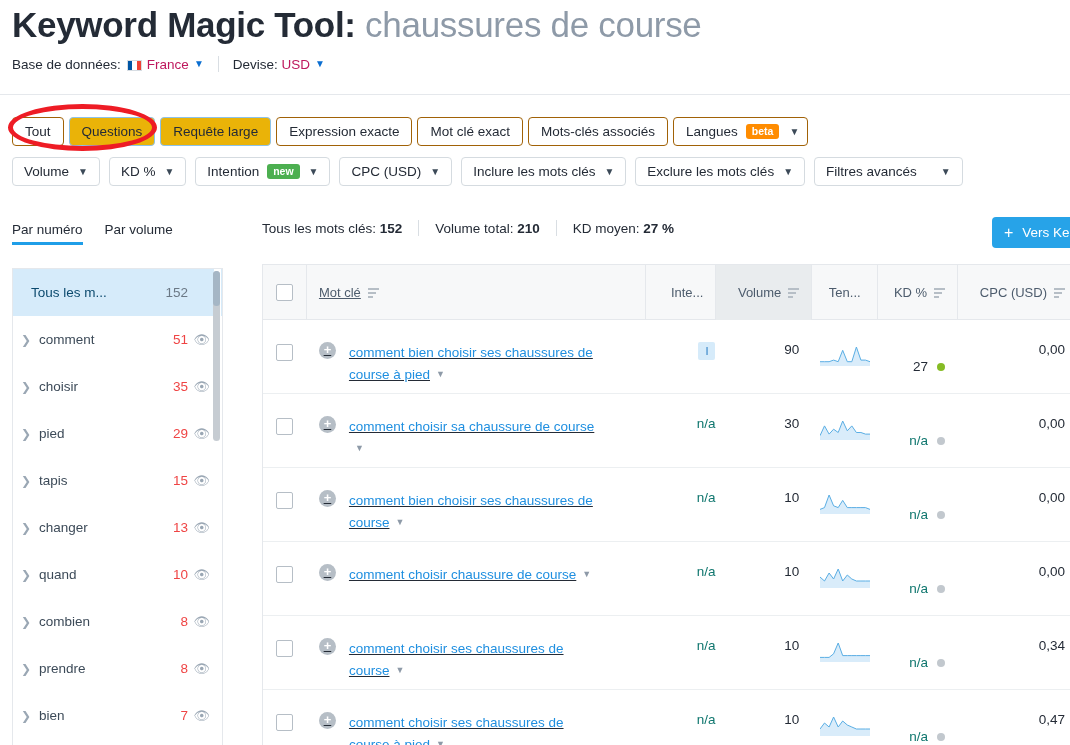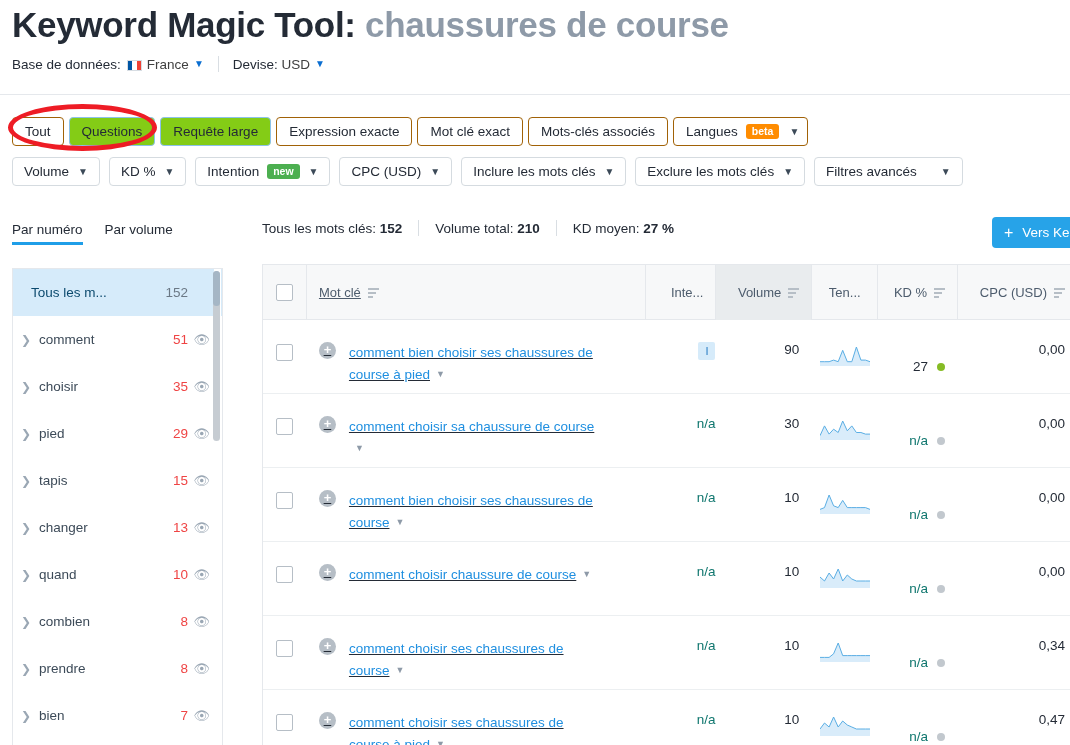--- a/index.html
+++ b/index.html
@@ -9,37 +9,37 @@
     overflow: hidden;
     background: #ffffff;
     font-family: "Liberation Sans", sans-serif;
     color: #242b36;
   }
   .page { position: relative; width: 1070px; height: 745px; overflow: hidden; }
 
   
   .header { padding: 4px 0 0 12px; }
   .title { font-size: 35px; font-weight: 700; letter-spacing: -0.3px; line-height: 42px; white-space: nowrap; }
-  .title .query { color: #8e9aa8; font-weight: 700; }
+  .title .query { color: #8e9aa8; font-weight: 400; }
   .meta { margin-top: 10px; display: flex; align-items: center; font-size: 13.5px; color: #242b36; }
   .meta .lbl { color: #242b36; }
   .flag { display: inline-block; width: 15px; height: 11px; margin: 0 5px 0 6px;
           position: relative; top: 1px; border: 1px solid #d7dde3;
           background: linear-gradient(to right, #0055a4 0 33.33%, #ffffff 33.33% 66.66%, #ef4135 66.66% 100%); }
-  .lnk { color: #404040; }
+  .lnk { color: #be185d; }
   .caret { display: inline-block; margin-left: 5px; color: #0a6ed1; font-size: 10px; position: relative; top: -1px; }
   .sep { display: inline-block; width: 1px; height: 16px; background: #d9dee3; margin: 0 14px; }
   .hrule { position: absolute; left: 0; right: 0; top: 94px; height: 1px; background: #e5e8ec; }
 
   
   .tabbar { position: absolute; left: 12px; top: 117px; display: flex; align-items: center; }
   .tab { height: 29px; padding: 0 12px; display: flex; align-items: center; justify-content: center;
          font-size: 13.5px; background: #fff; border: 1px solid #a16207; border-radius: 4px;
          margin-right: 5px; color: #242b36; white-space: nowrap; }
-  .tab.sel { background: #84cc16; border-color: #8cc2ea; text-align: right; }
+  .tab.sel { background: #eab308; border-color: #8cc2ea; text-align: right; }
   .tab.badge-tab { padding-right: 8px; }
   .beta { display: inline-block; background: #ff8c00; color: #fff; font-size: 10.5px; font-weight: 700;
           border-radius: 3px; padding: 1px 6px 2px; margin-left: 8px; }
   .newbadge { display: inline-block; background: #4caf50; color: #fff; font-size: 10.5px; font-weight: 700;
           border-radius: 3px; padding: 1px 6px 2px; margin-left: 8px; }
   .tab .dd { margin-left: 10px; font-size: 10px; color: #3c4a58; }
 
   .filterbar { position: absolute; left: 12px; top: 157px; display: flex; align-items: center; }
   .fbtn { height: 29px; padding: 0 11px; display: flex; align-items: center; font-size: 13.5px;
           background: #fff; border: 1px solid #d5dbe0; border-radius: 4px; margin-right: 9px;

